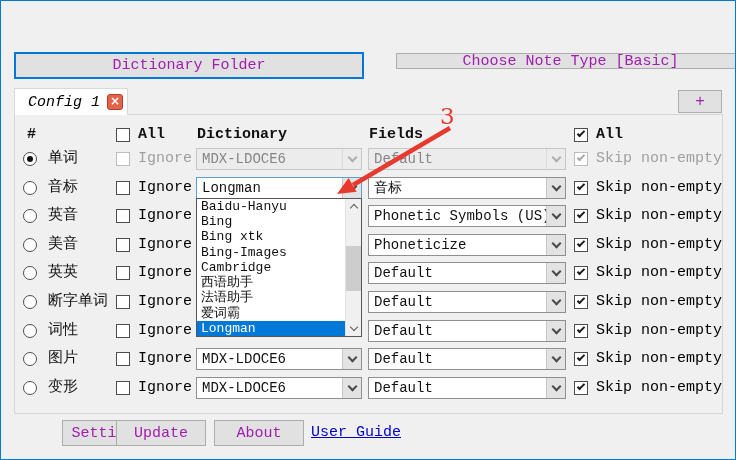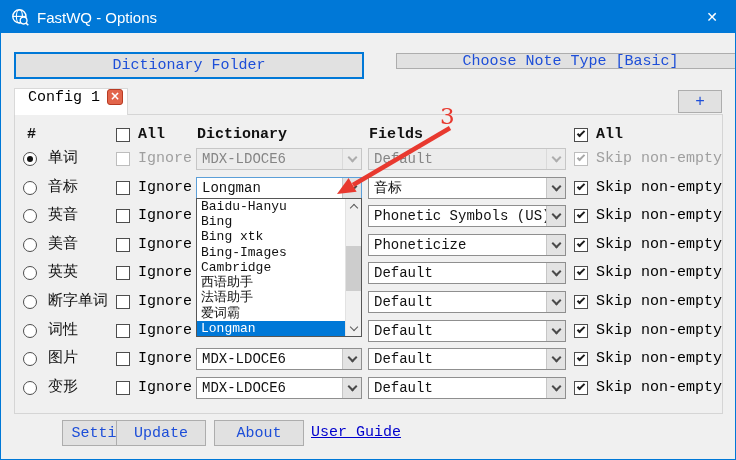--- a/index.html
+++ b/index.html
@@ -12,21 +12,21 @@
   #titlebar { position:absolute; left:0; top:0; width:100%; height:32px; background:#0078d7;
               display:flex; align-items:center; color:#fff; }
   #title-icon { margin-left:10px; width:18px; height:18px; flex:0 0 auto; }
   #title-text { margin-left:8px; font-family:"Liberation Sans","DejaVu Sans",sans-serif;
                 font-size:15px; }
   #title-close { margin-left:auto; width:46px; height:32px; display:flex; align-items:center;
                  justify-content:center; font-family:"DejaVu Sans",sans-serif; font-size:14px; }
 
   
   .btn { position:absolute; background:#e1e1e1; border:1px solid #adadad; font:inherit;
-         font-size:15px; color:#1d4ed8; display:flex; align-items:center; justify-content:center; }
+         font-size:15px; color:#a21caf; display:flex; align-items:center; justify-content:center; }
   .cb { position:absolute; width:14px; height:14px; background:#fff; border:1px solid #4d4d4d; }
   .cb .mark { display:none; position:absolute; left:2px; top:2px; width:8px; height:4px;
               border-left:2px solid #1c1c1c; border-bottom:2px solid #1c1c1c;
               transform:rotate(-45deg); }
   .cb.checked .mark { display:block; }
   .cb.disabled { border-color:#bdbdbd; }
   .cb.disabled .mark { border-color:#a6a6a6; }
   .radio { position:absolute; width:14px; height:14px; border:1px solid #4d4d4d;
            border-radius:50%; background:#fff; }
   .radio.on::after { content:""; position:absolute; left:3px; top:3px; width:6px; height:6px;
@@ -43,21 +43,21 @@
   .combo.disabled .cval { color:#858585; }
   .combo.disabled .cbtn { background:#ececec; border-left-color:#dadada; }
   .combo.disabled .chev { border-color:#adadad; }
   .dim { color:#9f9f9f !important; }
 
   
   #btn-dict-folder { left:13px; top:51px; width:350px; height:27px; border:2px solid #0078d7; }
   #btn-note-type  { left:373px; top:52px; width:349px; height:16px;margin-left:22px; }
   #tab { position:absolute; left:13px; top:87px; width:114px; height:27px; background:#fff;
          border:1px solid #d9d9d9; border-bottom:none; z-index:2; display:flex;
-         font-size:15px; }
+         align-items:center; font-size:15px;font-style:italic; }
   #tab-label { margin-left:13px; }
   #tab-close { margin-left:7px; width:16px; height:16px; background:#e2654b; border:1px solid #b83b23;
                border-radius:3px; color:#fff; font-size:12px; font-weight:bold; line-height:13px;
                text-align:center; font-family:"DejaVu Sans",sans-serif; }
   #btn-add-tab { left:677px; top:89px; width:44px; height:23px; font-size:16px; }
   #panel { position:absolute; left:13px; top:113px; width:709px; height:300px;
            border:1px solid #d5d5d5; background:#f0f0f0; }
 
   
   .hdr { position:absolute; font-size:15px; font-weight:bold; color:#111; }
@@ -109,31 +109,20 @@
   #btn-about    { left:213px; top:419px; width:90px; height:26px; }
   #link-guide { position:absolute; left:310px; top:423px; font-size:15px; color:#0000cc;
                 text-decoration:underline; }
   #btn-ok { left:631px; top:419px; width:90px; height:26px; }
 </style>
 </head>
 <body>
 
 <div id="window">
 
-  <div id="titlebar">
-    <svg id="title-icon" viewBox="0 0 18 18">
-      <circle cx="8.4" cy="8.4" r="6.6" fill="none" stroke="#fff" stroke-width="1.4"></circle>
-      <ellipse cx="8.4" cy="8.4" rx="3" ry="6.6" fill="none" stroke="#fff" stroke-width="1.1"></ellipse>
-      <line x1="1.8" y1="8.4" x2="15" y2="8.4" stroke="#fff" stroke-width="1.1"></line>
-      <circle cx="12.6" cy="12.6" r="3.4" fill="#0078d7" stroke="#fff" stroke-width="1.3"></circle>
-      <line x1="15" y1="15" x2="17.3" y2="17.3" stroke="#fff" stroke-width="1.6"></line>
-    </svg>
-    <span id="title-text">FastWQ - Options</span>
-    <div id="title-close">✕</div>
-  </div>
 
   <div class="btn" id="btn-dict-folder">Dictionary Folder</div>
   <div class="btn" id="btn-note-type">Choose Note Type [Basic]</div>
 
   <div id="tab">
     <span id="tab-label">Config 1</span>
     <span id="tab-close">×</span>
   </div>
   <div class="btn" id="btn-add-tab">+</div>
   <div id="panel"></div>

